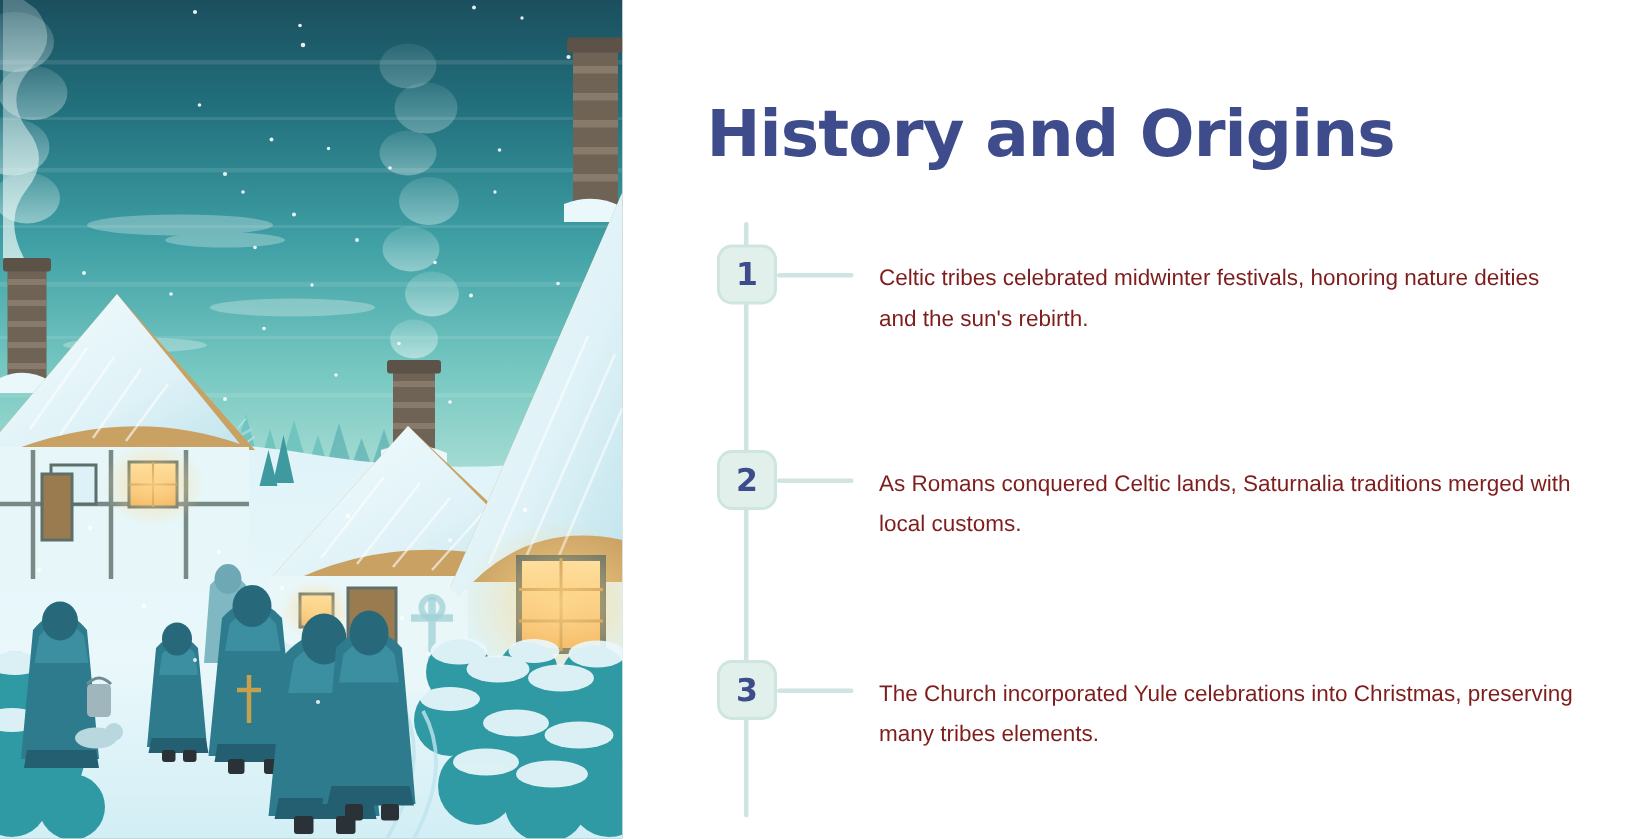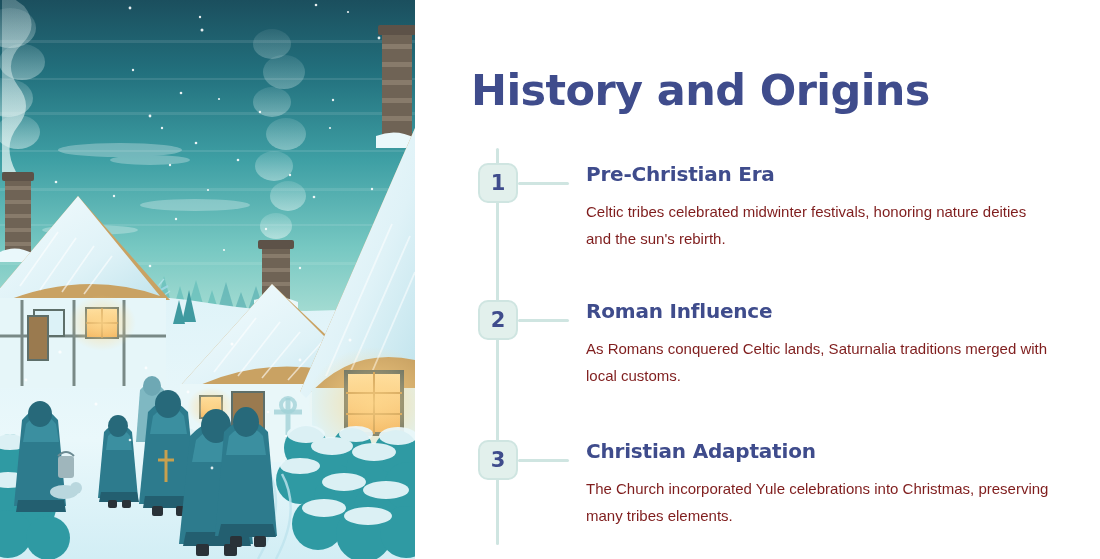--- a/index.html
+++ b/index.html
@@ -514,38 +514,35 @@
     <h1 class="page-title">History and Origins</h1>
 
     <div class="timeline">
 
       <div class="spine"></div>
 
       <div class="tl-item i0">
         <div class="badge">1</div>
         <div class="connector"></div>
         <div class="tl-text">
-          <div class="tl-heading">Pre-Christian Era</div>
           <div class="tl-body">Celtic tribes celebrated midwinter festivals, honoring nature deities and the sun's rebirth.</div>
         </div>
       </div>
 
       <div class="tl-item i1">
         <div class="badge">2</div>
         <div class="connector"></div>
         <div class="tl-text">
-          <div class="tl-heading">Roman Influence</div>
           <div class="tl-body">As Romans conquered Celtic lands, Saturnalia traditions merged with local customs.</div>
         </div>
       </div>
 
       <div class="tl-item i2">
         <div class="badge">3</div>
         <div class="connector"></div>
         <div class="tl-text">
-          <div class="tl-heading">Christian Adaptation</div>
           <div class="tl-body">The Church incorporated Yule celebrations into Christmas, preserving many tribes elements.</div>
         </div>
       </div>
 
     </div>
   </div>
 </div>
 
 </body></html>

